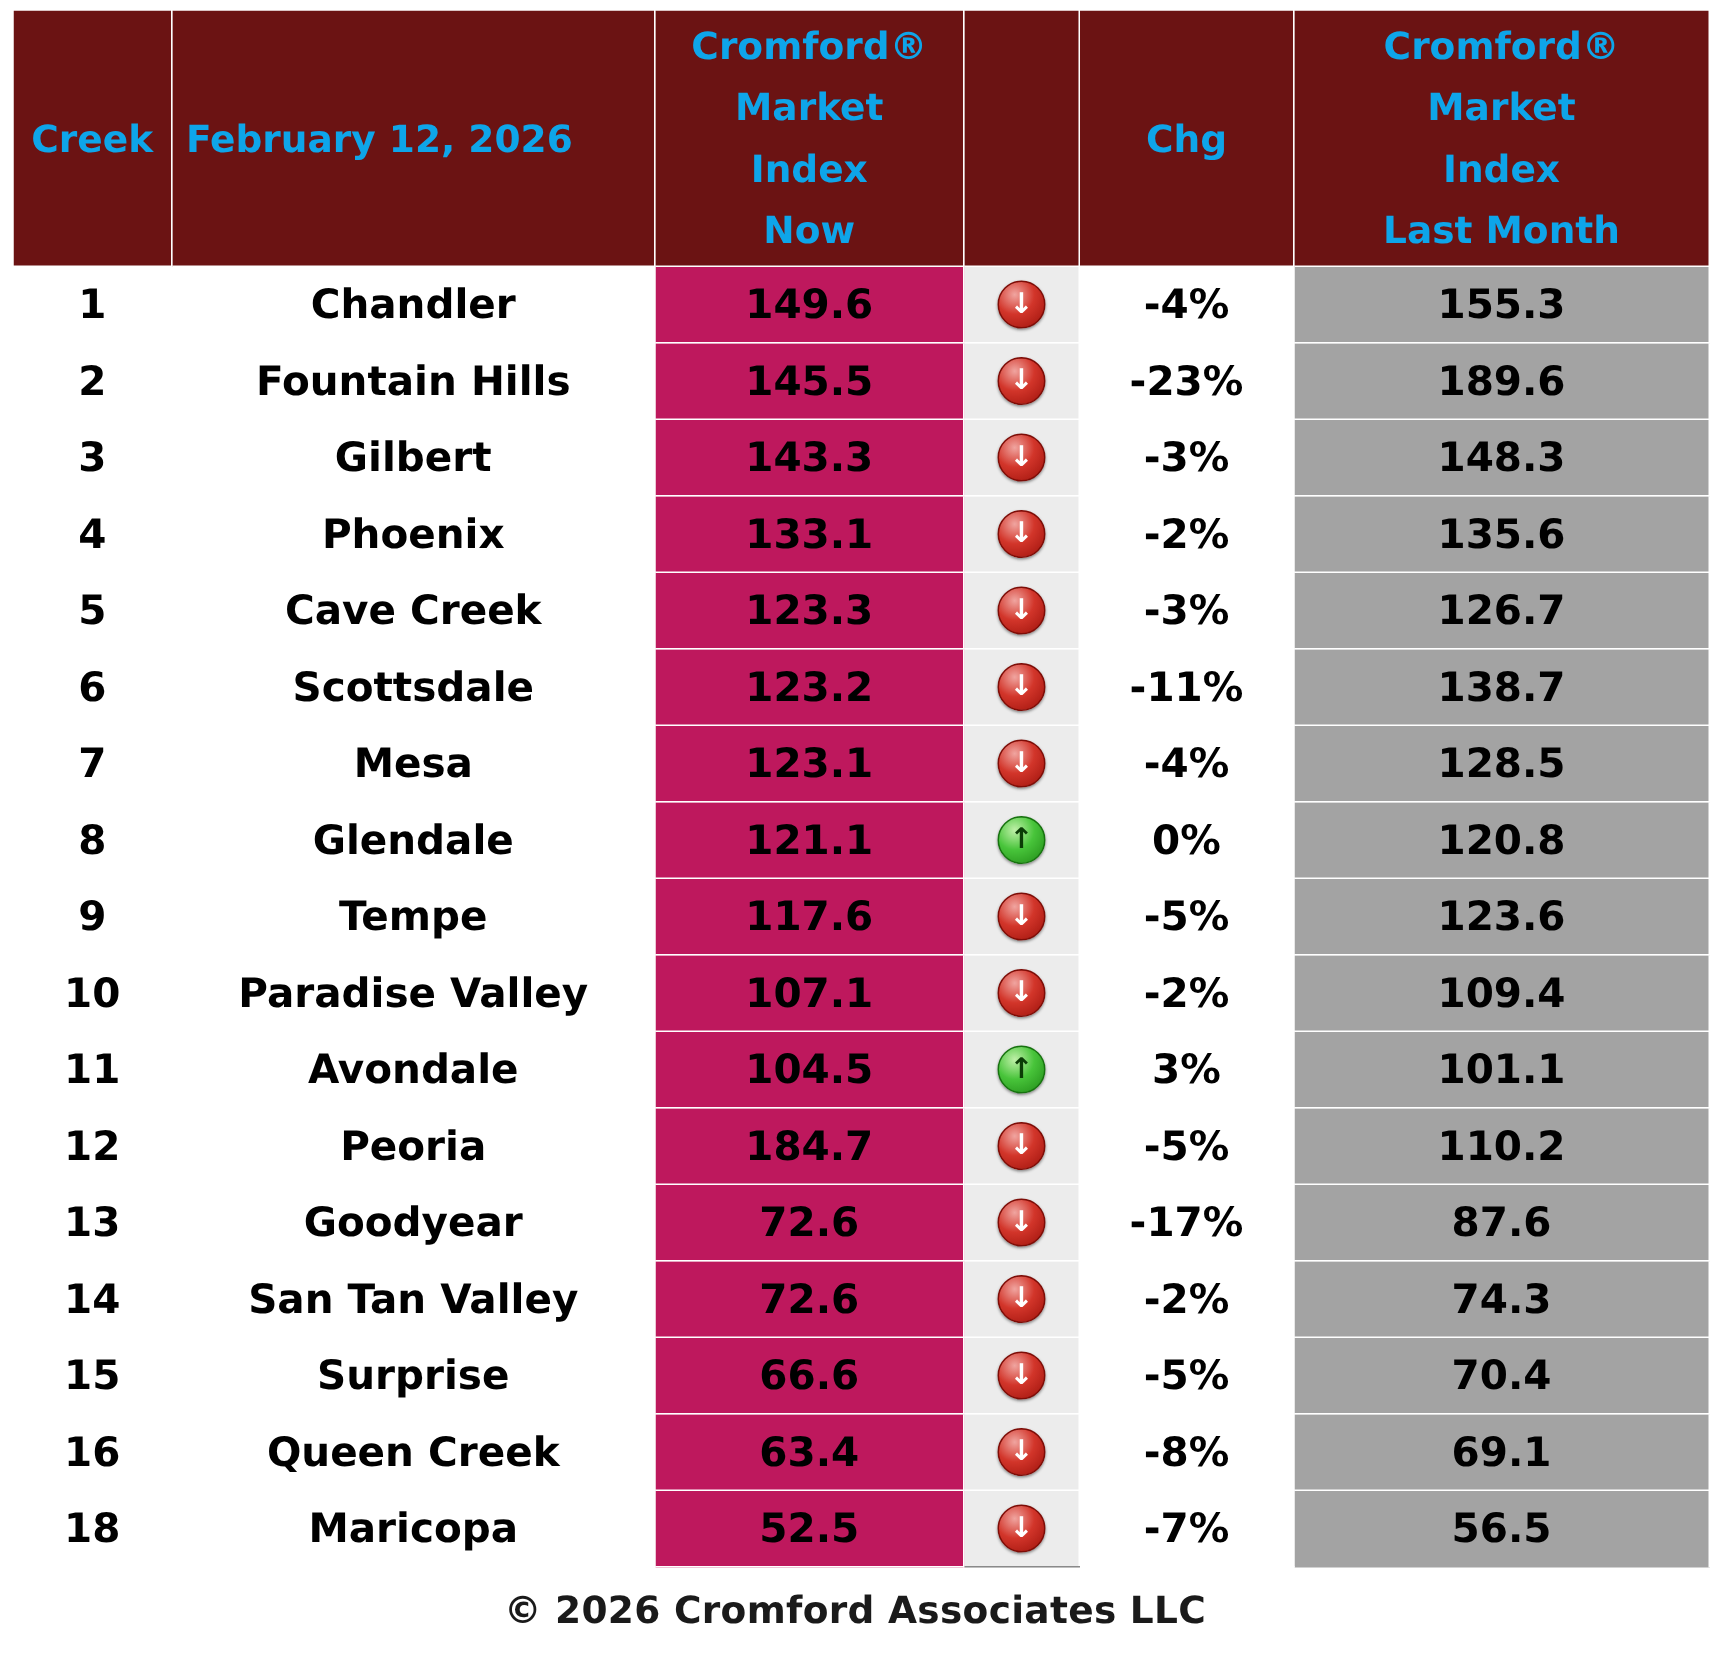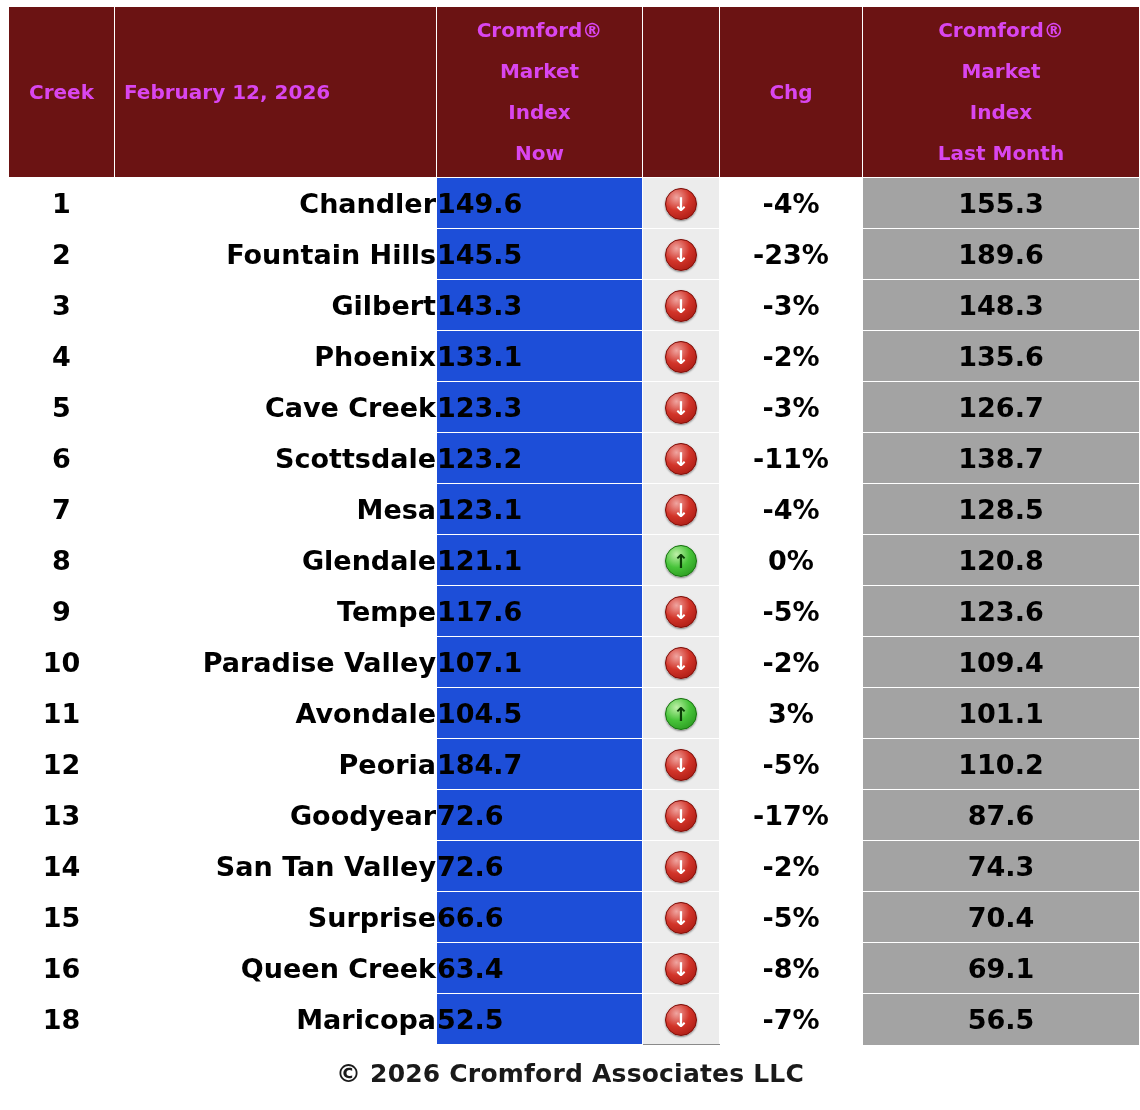--- a/index.html
+++ b/index.html
@@ -25,23 +25,23 @@
     border-collapse: collapse;
     width: 1124px;
     table-layout: fixed;
   }
   table.cmi th, table.cmi td {
     border: 1px solid #ffffff;
     padding: 0;
   }
   thead th {
     background: #6b1313;
-    color: #d946ef;
+    color: #0ea5e9;
     font-weight: bold;
-    font-size: 20px;
+    font-size: 25px;
     line-height: 41px;
     text-align: center;
     vertical-align: middle;
     height: 170px;
     border: 1px solid #6b1313;
   }
   thead th.hdr-date {
     text-align: left;
     padding-left: 9px;
   }
@@ -65,28 +65,29 @@
     border-right: 1px solid #ffffff;
     border-top: none;
     border-bottom: none;
   }
   td.rank {
     text-align: center;
     width: 105px;
     background: #ffffff;
   }
   td.name {
-    text-align: right;
+    text-align: center;
     padding-left: 10px;
     width: 312px;
     background: #ffffff;
   }
   td.now {
+    text-align: center;
     width: 205px;
-    background: #1d4ed8;
+    background: #be185d;
   }
   td.arrow {
     text-align: center;
     width: 76px;
     background: #ececec;
     border-left: 1px solid #8a8a8a;
     border-right: 1px solid #8a8a8a;
   }
   td.chg {
     text-align: center;

